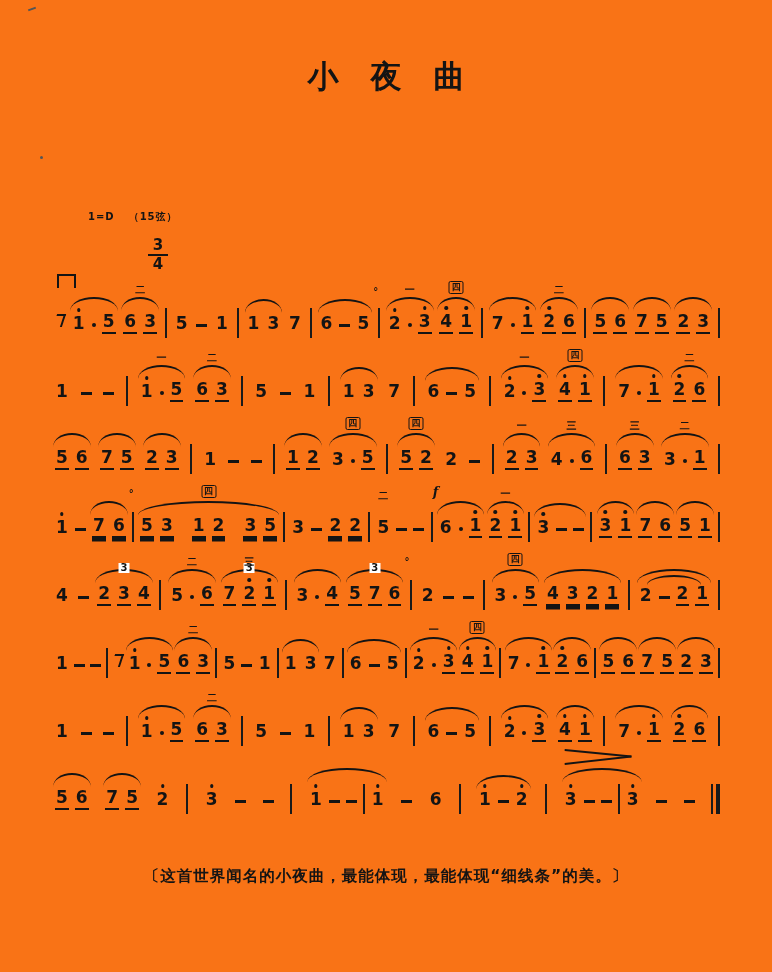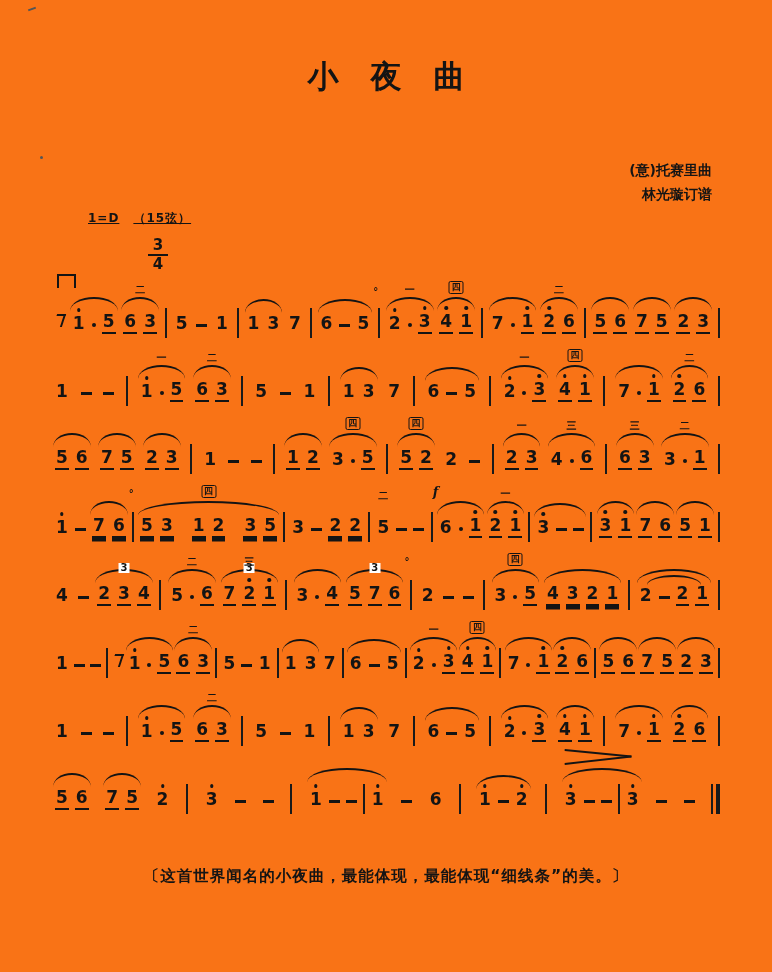--- a/index.html
+++ b/index.html
@@ -14,21 +14,21 @@
     position:absolute;top:56px;left:0;width:100%;
     text-align:center;font-size:31px;font-weight:700;
     letter-spacing:32px;padding-left:32px;box-sizing:border-box;
   }
   .credits{
     position:absolute;top:158px;right:60px;
     text-align:right;font-size:14px;line-height:24px;font-weight:600;
   }
   .keyrow{
     position:absolute;top:210px;left:88px;
-    font-size:12px;font-weight:700;letter-spacing:1px;text-decoration:underline;
+    font-size:10px;font-weight:700;letter-spacing:1px;
   }
   .keyrow .tuning{margin-left:14px;font-weight:700;}
   .meter{position:absolute;top:238px;left:148px;width:20px;text-align:center;}
   .meter .mnum,.meter .mden{font-size:15px;font-weight:700;line-height:15px;}
   .meter .mline{height:2px;background:#141414;margin:1px 0;}
   
   .score{position:absolute;left:55px;right:52px;top:276px;}
   .line{
     position:relative;height:68px;box-sizing:border-box;
     display:flex;align-items:flex-end;justify-content:space-between;
@@ -90,24 +90,20 @@
 </head>
 <body>
 
 <div class="page">
 
   <div class="speck s1"></div>
   <div class="speck s2"></div>
 
   <div class="title">小夜曲</div>
 
-  <div class="credits">
-    <div>(意)托赛里曲</div>
-    <div>林光璇订谱</div>
-  </div>
 
   <div class="keyrow">
     <span>1=D</span><span class="tuning">（15弦）</span>
   </div>
 
   <div class="meter">
     <div class="mnum">3</div>
     <div class="mline"></div>
     <div class="mden">4</div>
   </div>

